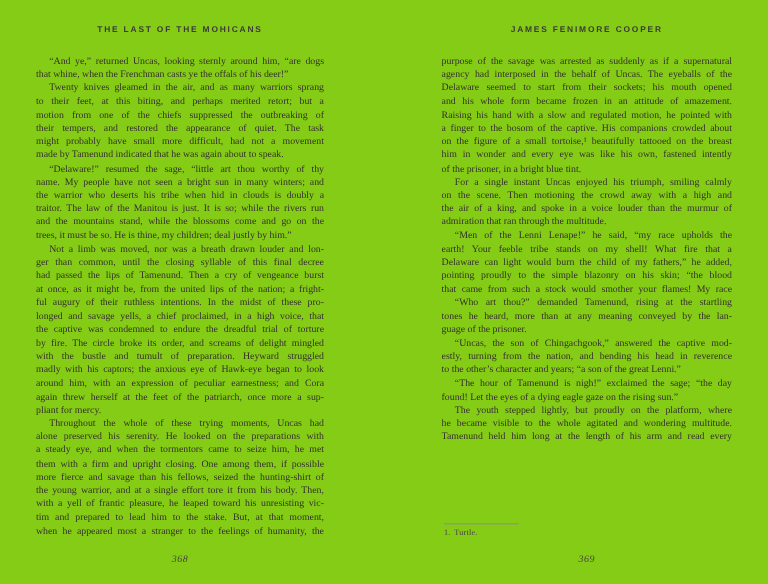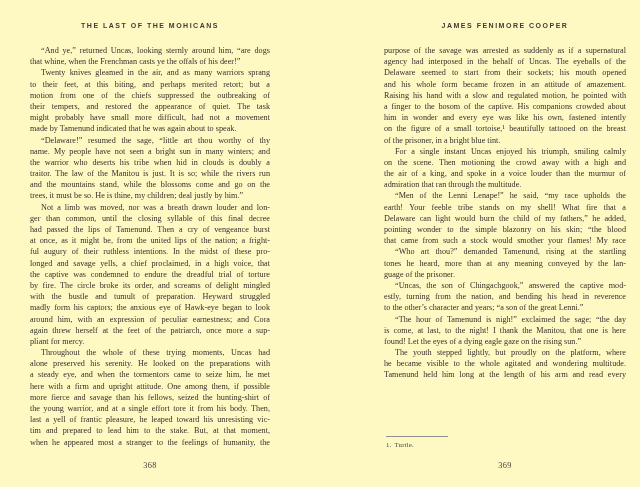--- a/index.html
+++ b/index.html
@@ -1,27 +1,27 @@
 <!DOCTYPE html>
 <html><head>
 <meta charset="utf-8">
 <style>
   html, body { margin: 0; padding: 0; background: #ffffff; }
   body { width: 640px; height: 487px; overflow: hidden; }
 
   .spread {
     position: relative;
     width: 640px; height: 487px;
-    background: #fef9c3;
+    background: #84cc16;
     font-family: "Liberation Serif", "DejaVu Serif", serif;
   }
 
   .page { position: absolute; top: 0; height: 487px; }
   .page.left  { left: 30px;  width: 240px; }
-  .page.right { left: 368px; width: 242px; margin-left: 16px; }
+  .page.right { left: 368px; width: 242px; }
 
   .running-header {
     position: absolute; top: 22px; left: 0; right: 0;
     text-align: center;
     font-family: "Liberation Sans", sans-serif;
     font-size: 7px; font-weight: 700;
     letter-spacing: 1.5px;
     color: #3e3b38;
     white-space: nowrap;
   }
@@ -43,20 +43,21 @@
   }
   .line.indent { padding-left: 11px; }
   .line.end { text-align-last: left; }
 
   .folio {
     position: absolute; top: 461px; left: 0; right: 0;
     text-align: center;
     font-size: 8.3px;
     letter-spacing: 0.4px;
     color: #46423d;
+    font-style: italic;
   }
 
   .footnote { position: absolute; top: 436px; left: 2px; right: 0; }
   .footnote-rule { width: 62px; height: 0; border-top: 1px solid #8f8f8f; }
   .footnote-text-row {
     margin-top: 3.5px;
     font-size: 6.8px;
     letter-spacing: 0.2px;
     color: #46423d;
   }
@@ -86,66 +87,65 @@
         <div class="line end">trees, it must be so. He is thine, my children; deal justly by him.”</div>
         <div class="line indent">Not a limb was moved, nor was a breath drawn louder and lon-</div>
         <div class="line">ger than common, until the closing syllable of this final decree</div>
         <div class="line">had passed the lips of Tamenund. Then a cry of vengeance burst</div>
         <div class="line">at once, as it might be, from the united lips of the nation; a fright-</div>
         <div class="line">ful augury of their ruthless intentions. In the midst of these pro-</div>
         <div class="line">longed and savage yells, a chief proclaimed, in a high voice, that</div>
         <div class="line">the captive was condemned to endure the dreadful trial of torture</div>
         <div class="line">by fire. The circle broke its order, and screams of delight mingled</div>
         <div class="line">with the bustle and tumult of preparation. Heyward struggled</div>
-        <div class="line">madly form his captors; the anxious eye of Hawk-eye began to look</div>
+        <div class="line">madly with his captors; the anxious eye of Hawk-eye began to look</div>
         <div class="line">around him, with an expression of peculiar earnestness; and Cora</div>
         <div class="line">again threw herself at the feet of the patriarch, once more a sup-</div>
         <div class="line end">pliant for mercy.</div>
         <div class="line indent">Throughout the whole of these trying moments, Uncas had</div>
         <div class="line">alone preserved his serenity. He looked on the preparations with</div>
         <div class="line">a steady eye, and when the tormentors came to seize him, he met</div>
-        <div class="line">here with a firm and upright attitude. One among them, if possible</div>
+        <div class="line">them with a firm and upright closing. One among them, if possible</div>
         <div class="line">more fierce and savage than his fellows, seized the hunting-shirt of</div>
         <div class="line">the young warrior, and at a single effort tore it from his body. Then,</div>
-        <div class="line">last a yell of frantic pleasure, he leaped toward his unresisting vic-</div>
+        <div class="line">with a yell of frantic pleasure, he leaped toward his unresisting vic-</div>
         <div class="line">tim and prepared to lead him to the stake. But, at that moment,</div>
         <div class="line">when he appeared most a stranger to the feelings of humanity, the</div>
       </div>
     <div class="folio">368</div>
   </section>
 
   <section class="page right">
     <div class="running-header">JAMES FENIMORE COOPER</div>
     <div class="page-body">
         <div class="line">purpose of the savage was arrested as suddenly as if a supernatural</div>
         <div class="line">agency had interposed in the behalf of Uncas. The eyeballs of the</div>
         <div class="line">Delaware seemed to start from their sockets; his mouth opened</div>
         <div class="line">and his whole form became frozen in an attitude of amazement.</div>
         <div class="line">Raising his hand with a slow and regulated motion, he pointed with</div>
         <div class="line">a finger to the bosom of the captive. His companions crowded about</div>
+        <div class="line">on the figure of a small tortoise,¹ beautifully tattooed on the breast</div>
         <div class="line">him in wonder and every eye was like his own, fastened intently</div>
-        <div class="line">on the figure of a small tortoise,¹ beautifully tattooed on the breast</div>
         <div class="line end">of the prisoner, in a bright blue tint.</div>
         <div class="line indent">For a single instant Uncas enjoyed his triumph, smiling calmly</div>
         <div class="line">on the scene. Then motioning the crowd away with a high and</div>
         <div class="line">the air of a king, and spoke in a voice louder than the murmur of</div>
         <div class="line end">admiration that ran through the multitude.</div>
         <div class="line indent">“Men of the Lenni Lenape!” he said, “my race upholds the</div>
         <div class="line">earth! Your feeble tribe stands on my shell! What fire that a</div>
         <div class="line">Delaware can light would burn the child of my fathers,” he added,</div>
-        <div class="line">pointing wonder to the simple blazonry on his skin; “the blood</div>
+        <div class="line">pointing proudly to the simple blazonry on his skin; “the blood</div>
         <div class="line">that came from such a stock would smother your flames! My race</div>
         <div class="line indent">“Who art thou?” demanded Tamenund, rising at the startling</div>
         <div class="line">tones he heard, more than at any meaning conveyed by the lan-</div>
         <div class="line end">guage of the prisoner.</div>
         <div class="line indent">“Uncas, the son of Chingachgook,” answered the captive mod-</div>
         <div class="line">estly, turning from the nation, and bending his head in reverence</div>
         <div class="line end">to the other’s character and years; “a son of the great Lenni.”</div>
         <div class="line indent">“The hour of Tamenund is nigh!” exclaimed the sage; “the day</div>
-        <div class="line">is come, at last, to the night! I thank the Manitou, that one is here</div>
         <div class="line end">found! Let the eyes of a dying eagle gaze on the rising sun.”</div>
         <div class="line indent">The youth stepped lightly, but proudly on the platform, where</div>
         <div class="line">he became visible to the whole agitated and wondering multitude.</div>
         <div class="line">Tamenund held him long at the length of his arm and read every</div>
       </div>
     <div class="footnote">
       <div class="footnote-rule"></div>
       <div class="footnote-text-row">
         <span>1.</span><span class="fn-t">Turtle.</span>
       </div>

